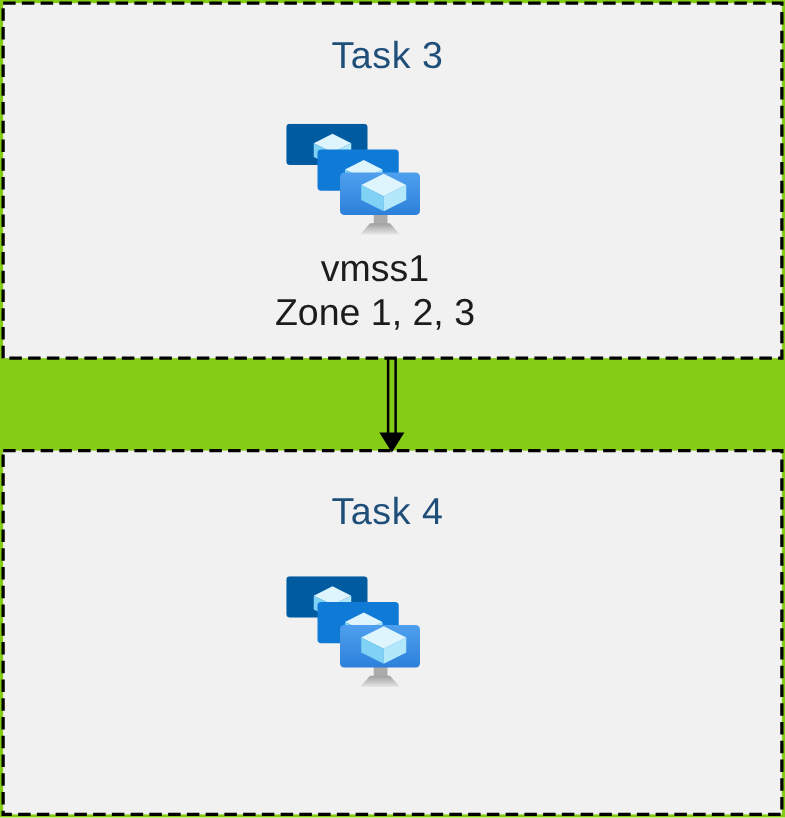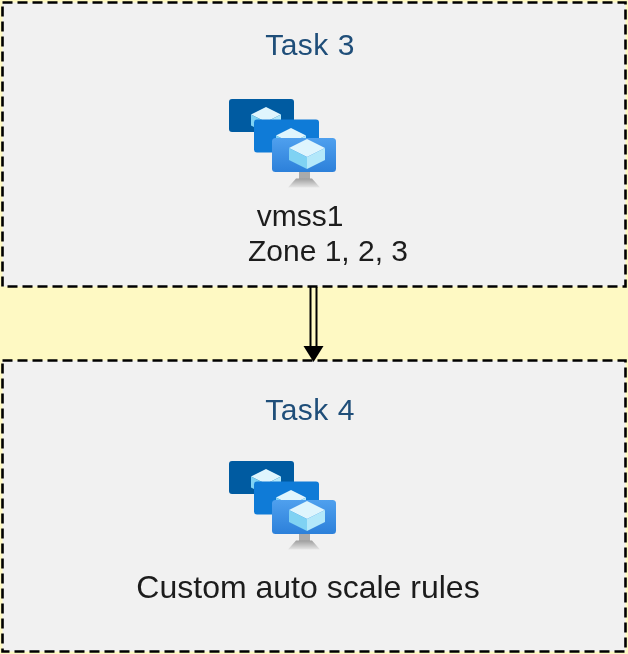--- a/index.html
+++ b/index.html
@@ -5,21 +5,21 @@
   html, body {
     margin: 0;
     padding: 0;
     background: #ffffff;
     font-family: "Liberation Sans", sans-serif;
   }
   .stage {
     position: relative;
     width: 628px;
     height: 654px;
-    background: #fef9c3;
+    background: #84cc16;
     overflow: hidden;
   }
   .bg-svg {
     position: absolute;
     left: 0;
     top: 0;
   }
   .box-content {
     position: absolute;
     left: 0;
@@ -59,21 +59,21 @@
     left: 229px;
     width: 107px;
     height: 89px;
   }
   
   #task3-content { top: 0; height: 288px; }
   #task4-content { top: 0; height: 652px; }
   #task3-title   { top: 27px; }
   #task3-icon    { top: 99px; }
   #task3-label1  { top: 198px; }
-  #task3-label2  { top: 233px; margin-left: 28px; }
+  #task3-label2  { top: 233px; }
   #task4-title   { top: 392px; }
   #task4-icon    { top: 461px; }
   #task4-caption { top: 568px; }
 </style>
 </head>
 <body>
 
 <div class="stage">
 
   <svg class="bg-svg" width="628" height="654" viewBox="0 0 628 654">
@@ -155,16 +155,15 @@
       <rect x="70" y="71" width="11" height="10" fill="#ABABAB"></rect>
       <polygon points="59,88.5 91,88.5 83,79.5 67,79.5" fill="url(#gStandB)"></polygon>
       <rect x="43" y="39" width="64" height="34" rx="3.5" fill="url(#gFrontB)"></rect>
       <g>
         <polygon points="78,40 96,49 78,58 60,49" fill="#DFF5FD"></polygon>
         <polygon points="60,49 78,58 78,70 60,61" fill="#7FD2F3"></polygon>
         <polygon points="96,49 78,58 78,70 96,61" fill="#B3E8FA"></polygon>
       </g>
     </svg>
 
-    <div class="caption-label" id="task4-caption">Custom auto scale rules</div>
   </div>
 
 </div>
 
 </body></html>

